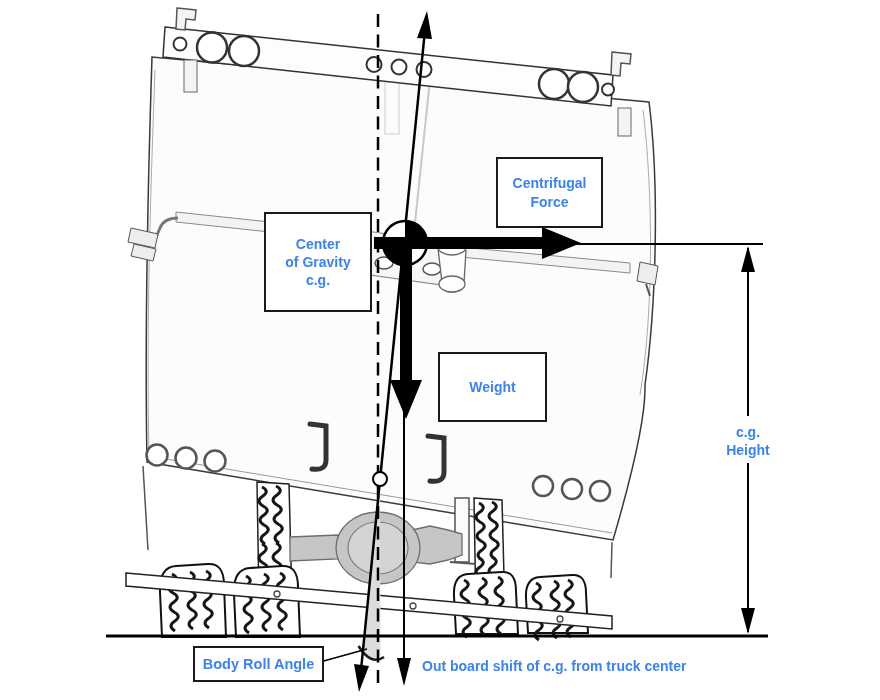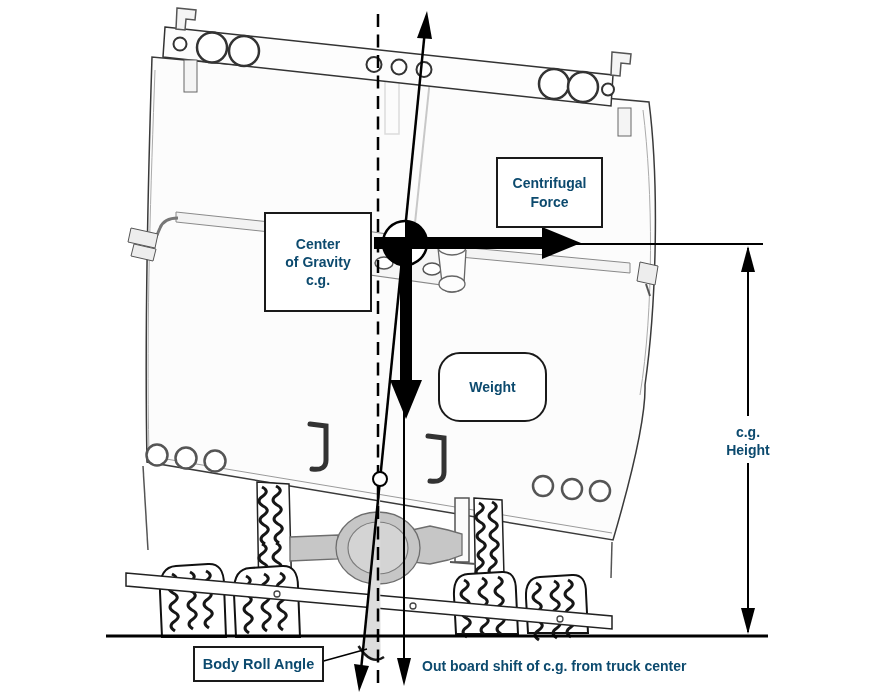--- a/index.html
+++ b/index.html
@@ -9,27 +9,27 @@
     background:#ffffff;
     overflow:hidden;
     font-family:"Liberation Sans",sans-serif;
   }
   .stage svg{position:absolute;left:0;top:0;}
   .lbl{
     position:absolute;
     display:flex;align-items:center;justify-content:center;
     text-align:center;
     font-weight:bold;font-size:14px;line-height:1.3;
-    color:#0c4a6e;
+    color:#3b82f6;
     white-space:pre-line;
   }
   .boxed{background:#ffffff;border:2px solid #1a1a1a;}
   #lbl-cog{left:264px;top:204px;width:104px;height:96px;margin-top:8px;}
   #lbl-cf{left:496px;top:157px;width:103px;height:67px;}
-  #lbl-weight{left:438px;top:352px;width:105px;height:66px;border-radius:22px;}
+  #lbl-weight{left:438px;top:352px;width:105px;height:66px;}
   #lbl-bra{left:193px;top:646px;width:127px;height:32px;font-size:14.5px;}
   #lbl-cgh{left:718px;top:419px;width:60px;height:44px;background:#ffffff;}
   #lbl-out{left:422px;top:654px;height:24px;white-space:nowrap;font-size:14px;}
 </style>
 </head>
 <body>
 
 <div class="stage">
 
 <svg width="880" height="700" viewBox="0 0 880 700">

